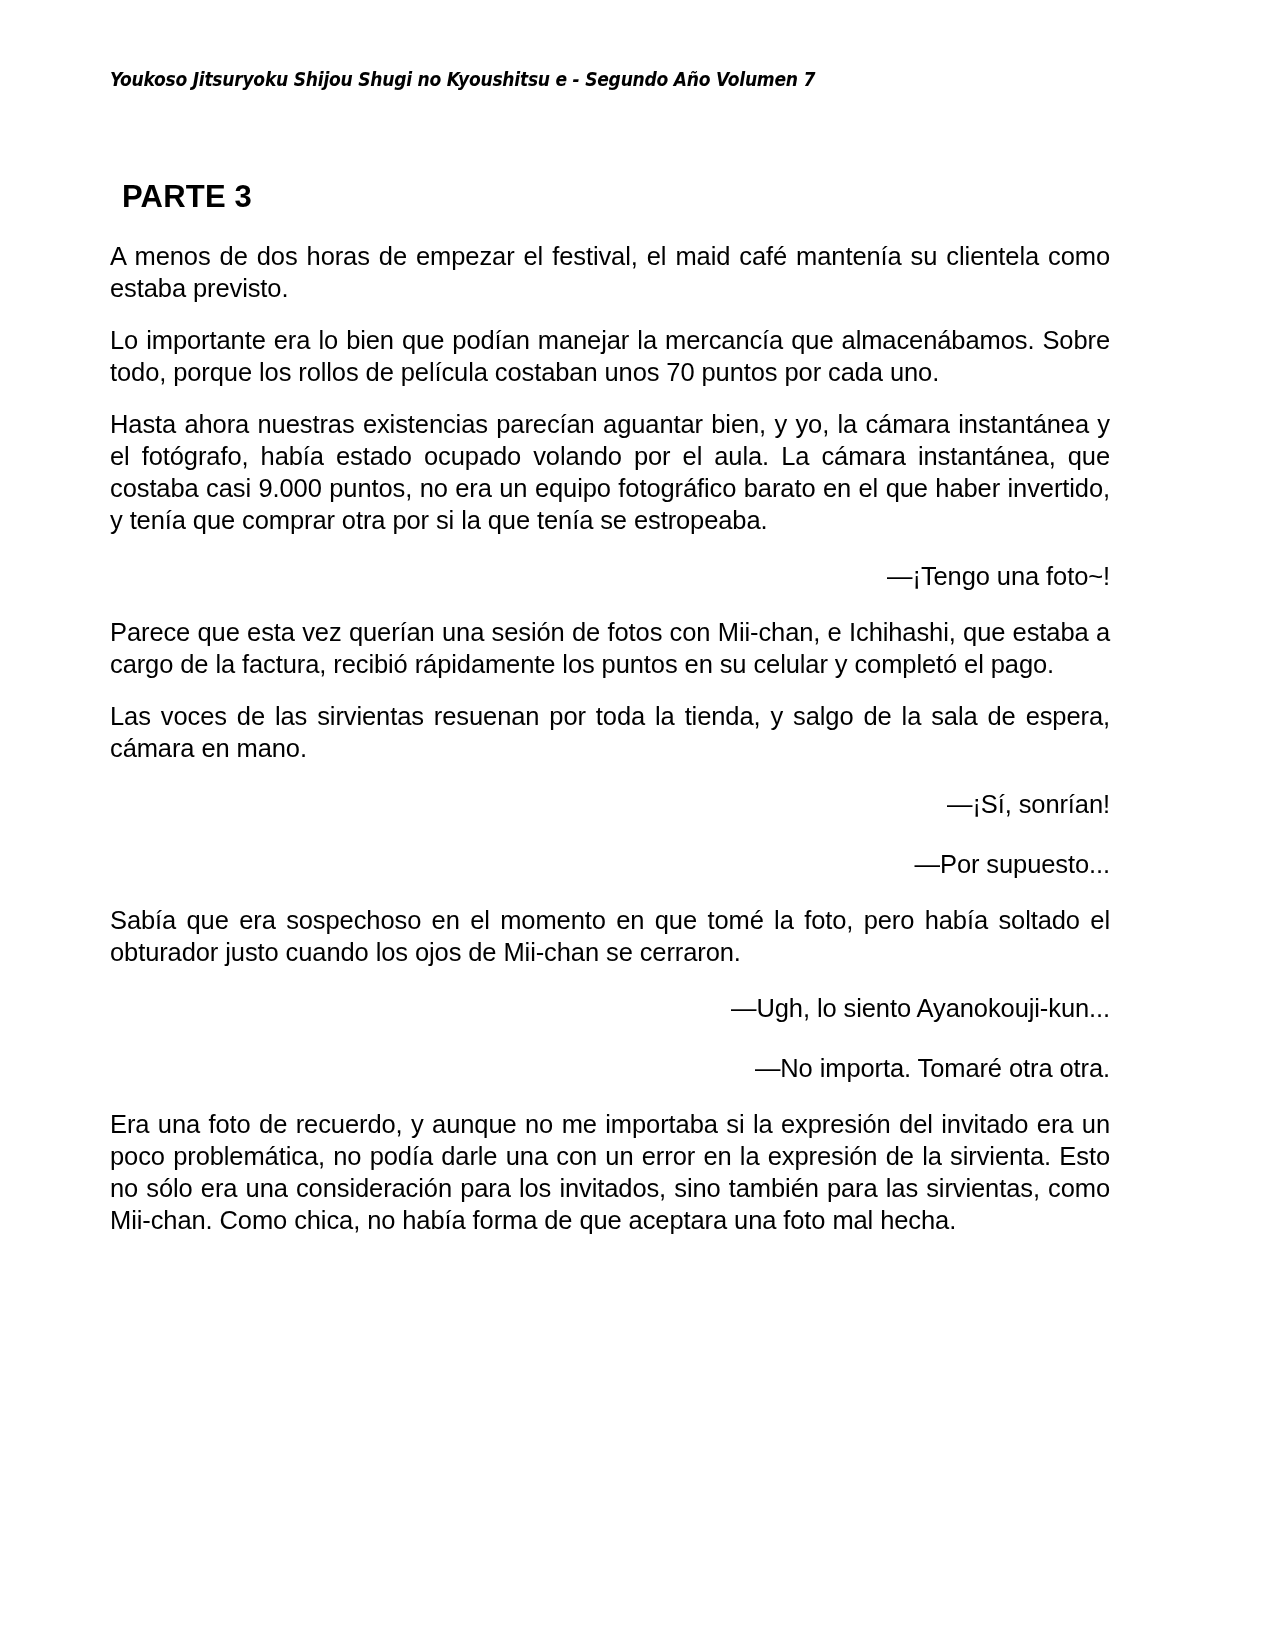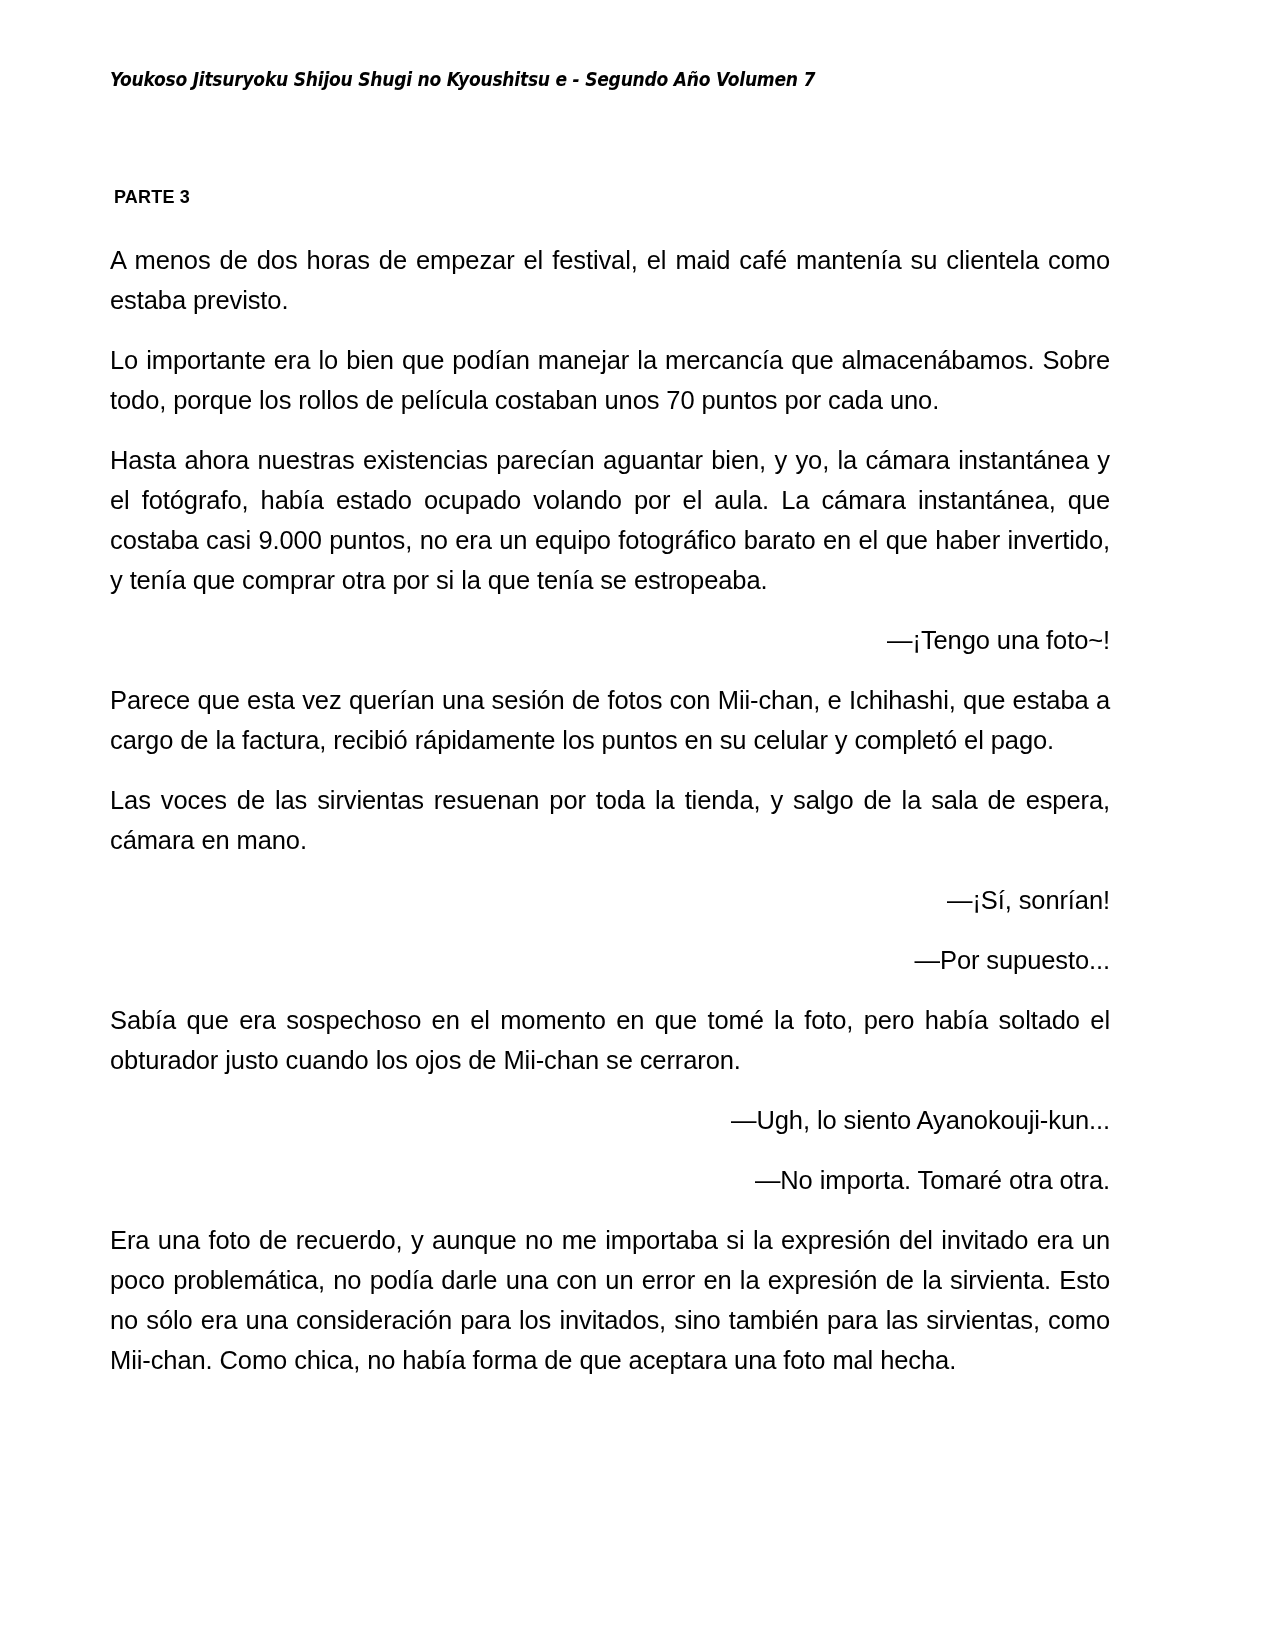--- a/index.html
+++ b/index.html
@@ -44,30 +44,30 @@
   .content {
     position: absolute;
     left: 110px;
     top: 180px;
     width: 1000px;
   }
 
   .part-heading {
     font-family: "Liberation Sans", sans-serif;
     font-weight: bold;
-    font-size: 18px;
+    font-size: 31px;
     line-height: 34px;
-    margin: 0 0 26px 4px;
+    margin: 0 0 26px 12px;
     letter-spacing: 0.2px;
   }
 
   p.para {
     margin: 0 0 20px 0;
     font-size: 25.5px;
-    line-height: 40px;
+    line-height: 32px;
     text-align: justify;
     text-justify: inter-word;
     letter-spacing: -0.1px;
     -webkit-hyphens: none;
     hyphens: none;
   }
   p.para.last-line-left {
     text-align-last: left;
   }
 

